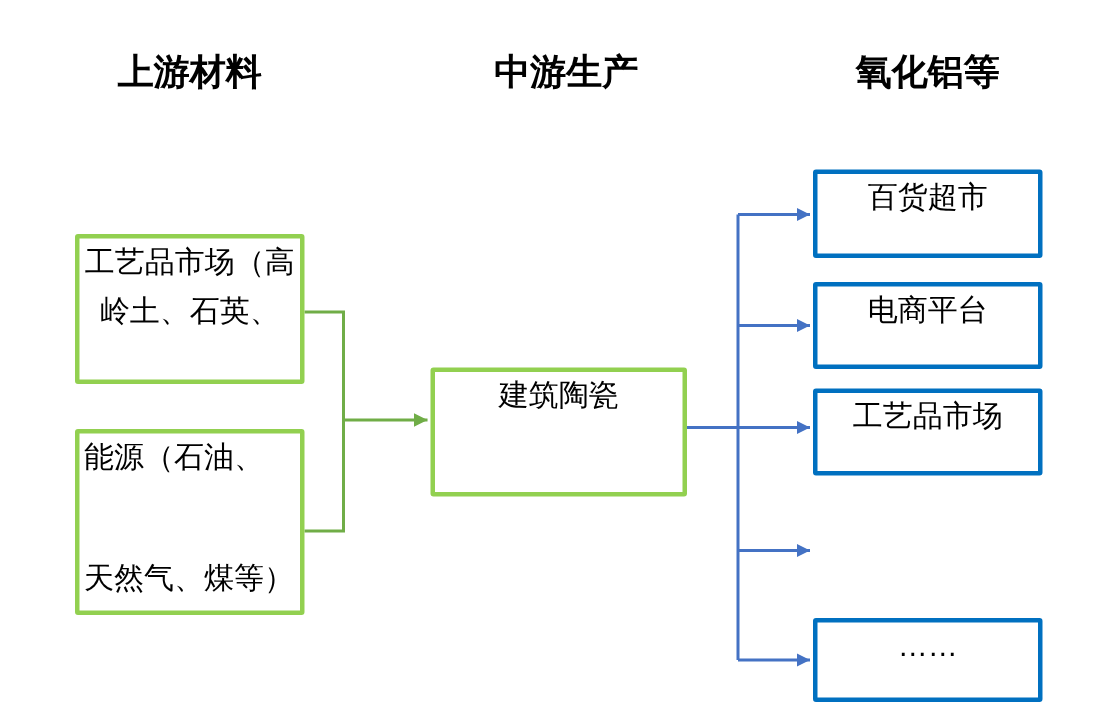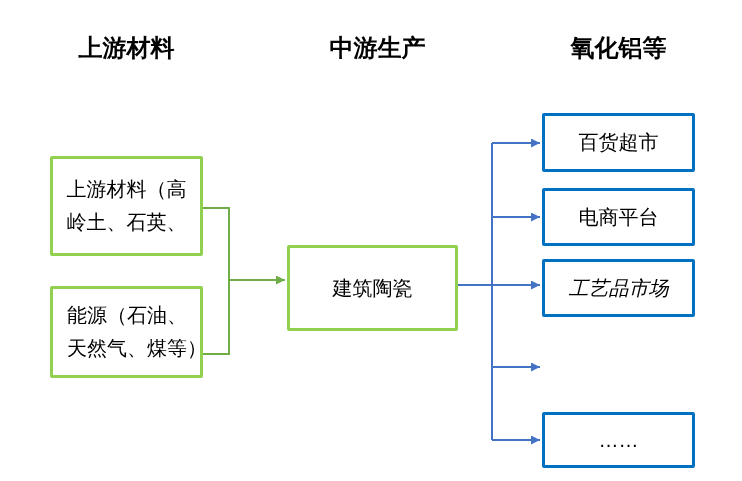--- a/index.html
+++ b/index.html
@@ -40,46 +40,46 @@
   .hdr-upstream   { left: 50px;  top: 32px; width: 153px; }
   .hdr-midstream  { left: 292px; top: 32px; width: 171px; }
   .hdr-downstream { left: 542px; top: 32px; width: 153px; }
 
   .node {
     position: absolute;
     background: var(--bg-color);
     display: flex;
     flex-direction: column;
     align-items: center;
-    justify-content: center;
     font-size: 20px;
     line-height: 33px;
     color: var(--text-color);
   }
   .node.green { border: 3px solid var(--upstream-border); border-radius: 2px; }
   .node.blue  { border: 3px solid var(--downstream-border); border-radius: 2px; }
 
   .box-mineral {
     left: 50px; top: 156px; width: 153px; height: 100px;
     text-align: center;
   }
   .box-energy {
-    left: 50px; top: 286px; width: 153px; height: 92px;
+    left: 50px; top: 286px; width: 153px; height: 124px;
     align-items: flex-start;
     text-align: left;
-    padding-left: 14px;
+    padding-left: 3px;
     white-space: nowrap;
+    gap: 48px;
   }
   .box-ceramics {
     left: 287px; top: 245px; width: 171px; height: 86px;
   }
   .box-down { left: 542px; width: 153px; }
   .box-down-0 { top: 113px; height: 59px; }
   .box-down-1 { top: 188px; height: 58px; }
-  .box-down-2 { top: 259px; height: 58px; font-style: italic; }
+  .box-down-2 { top: 259px; height: 58px; }
   .box-down-3 { top: 338px; height: 57px; }
   .box-down-4 { top: 412px; height: 56px; }
 
   .stroke-green { stroke: var(--upstream-connector); stroke-width: 2; fill: none; }
   .stroke-blue  { stroke: var(--downstream-connector); stroke-width: 2; fill: none; }
   .fill-green   { fill: var(--upstream-connector); }
   .fill-blue    { fill: var(--downstream-connector); }
 </style>
 </head>
 <body>
@@ -106,21 +106,21 @@
     <path d="M492,217 H540" class="stroke-blue" marker-end="url(#arrow-blue)"></path>
     <path d="M492,367 H540" class="stroke-blue" marker-end="url(#arrow-blue)"></path>
     <path d="M492,440 H540" class="stroke-blue" marker-end="url(#arrow-blue)"></path>
   </svg>
 
   <div class="col-header hdr-upstream">上游材料</div>
   <div class="col-header hdr-midstream">中游生产</div>
   <div class="col-header hdr-downstream">氧化铝等</div>
 
   <div class="node green box-mineral">
-    <div>上游材料（高</div>
+    <div>工艺品市场（高</div>
     <div>岭土、石英、</div>
   </div>
   <div class="node green box-energy">
     <div>能源（石油、</div>
     <div>天然气、煤等）</div>
   </div>
 
   <div class="node green box-ceramics">
     <div>建筑陶瓷</div>
   </div>

